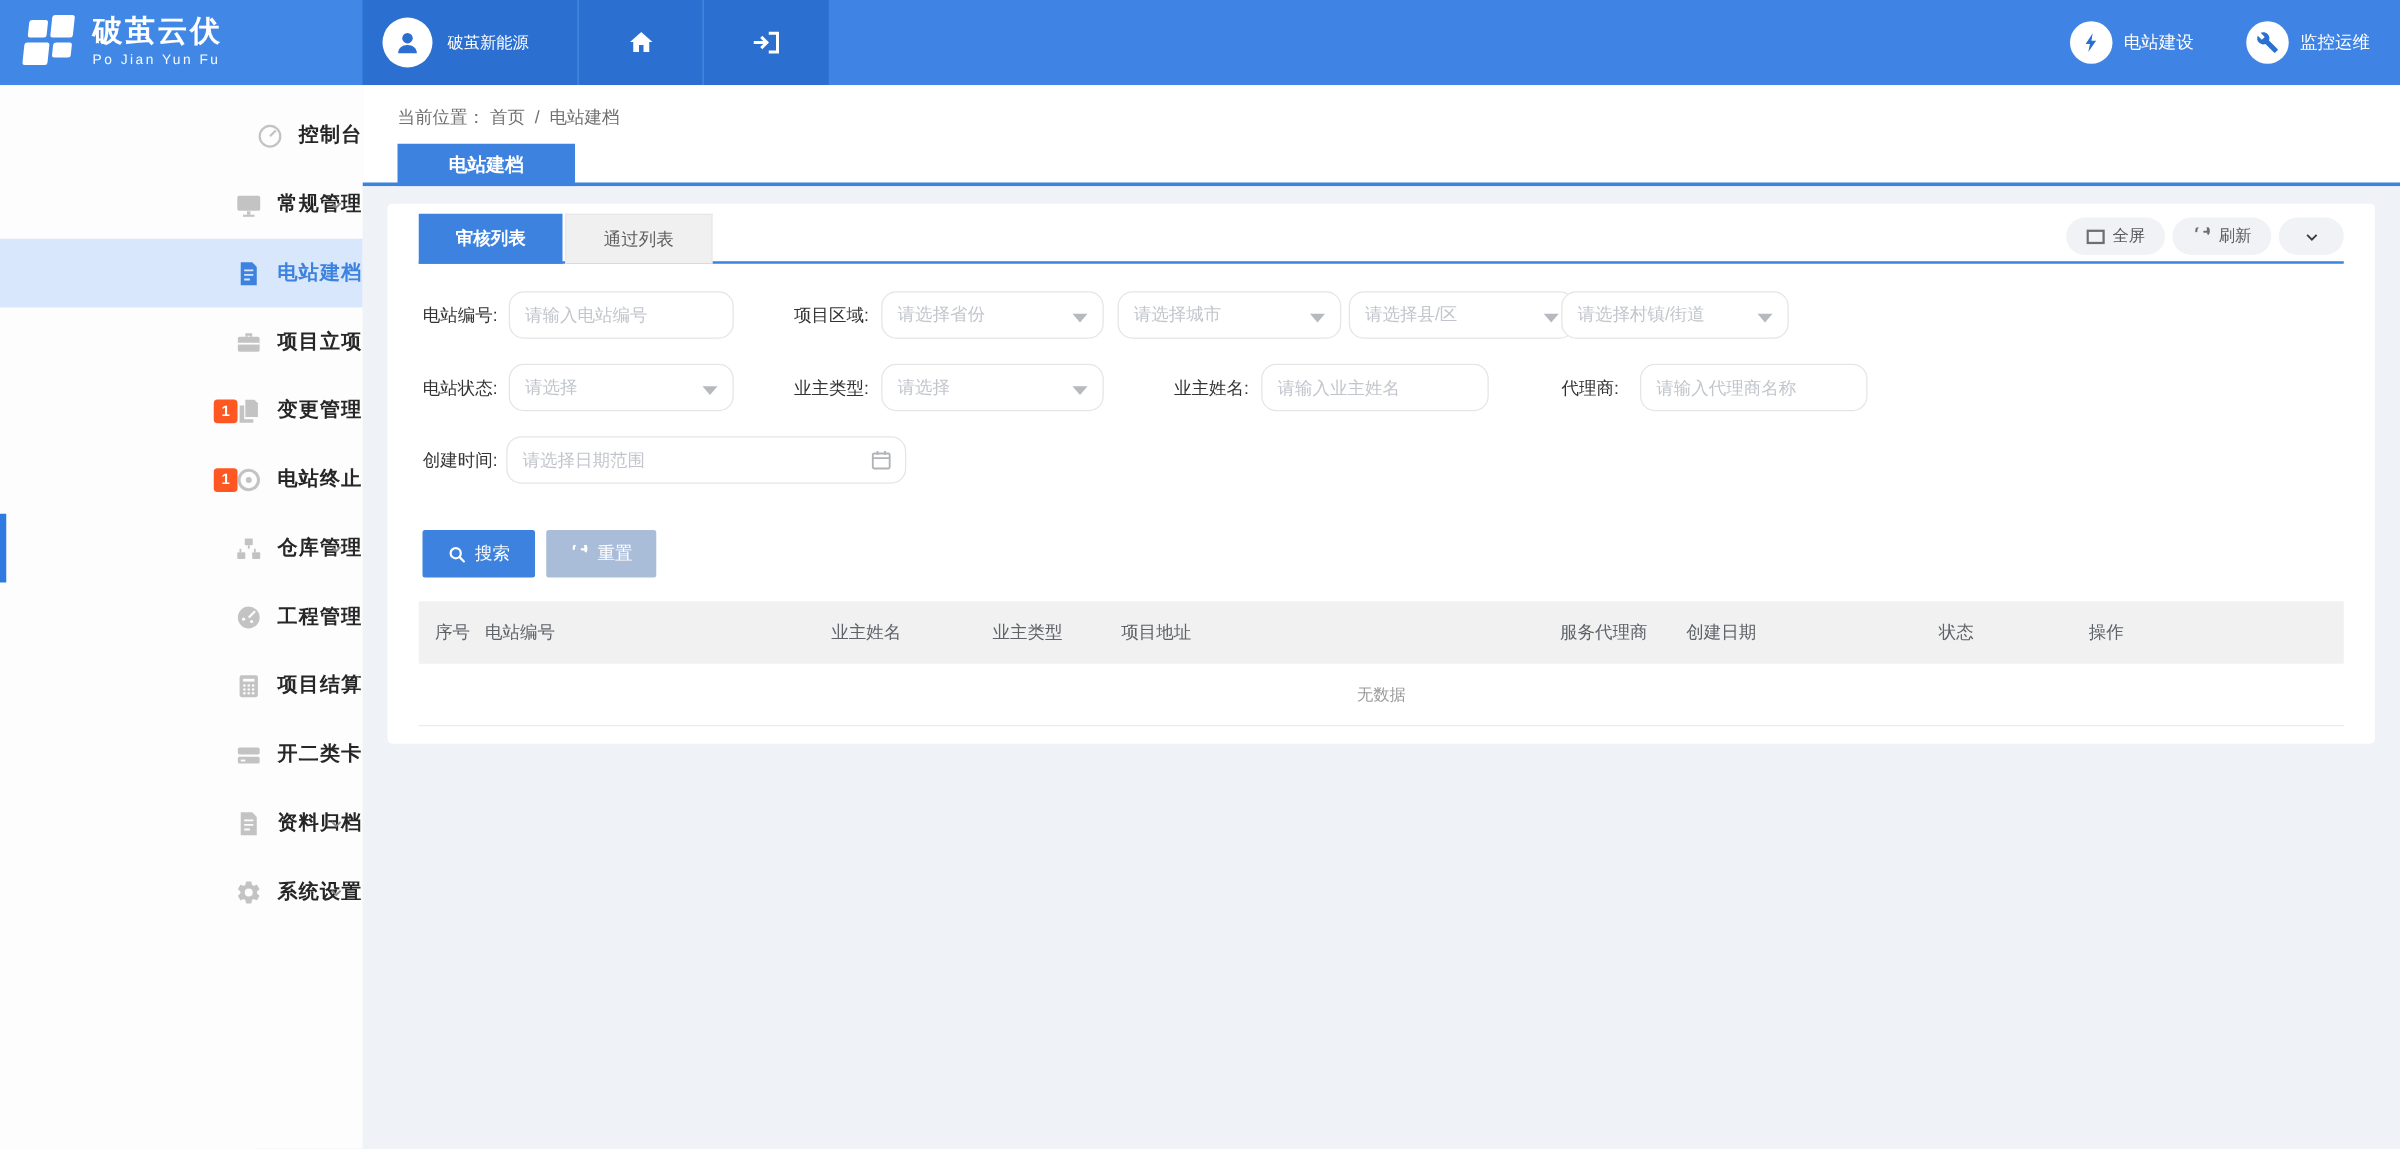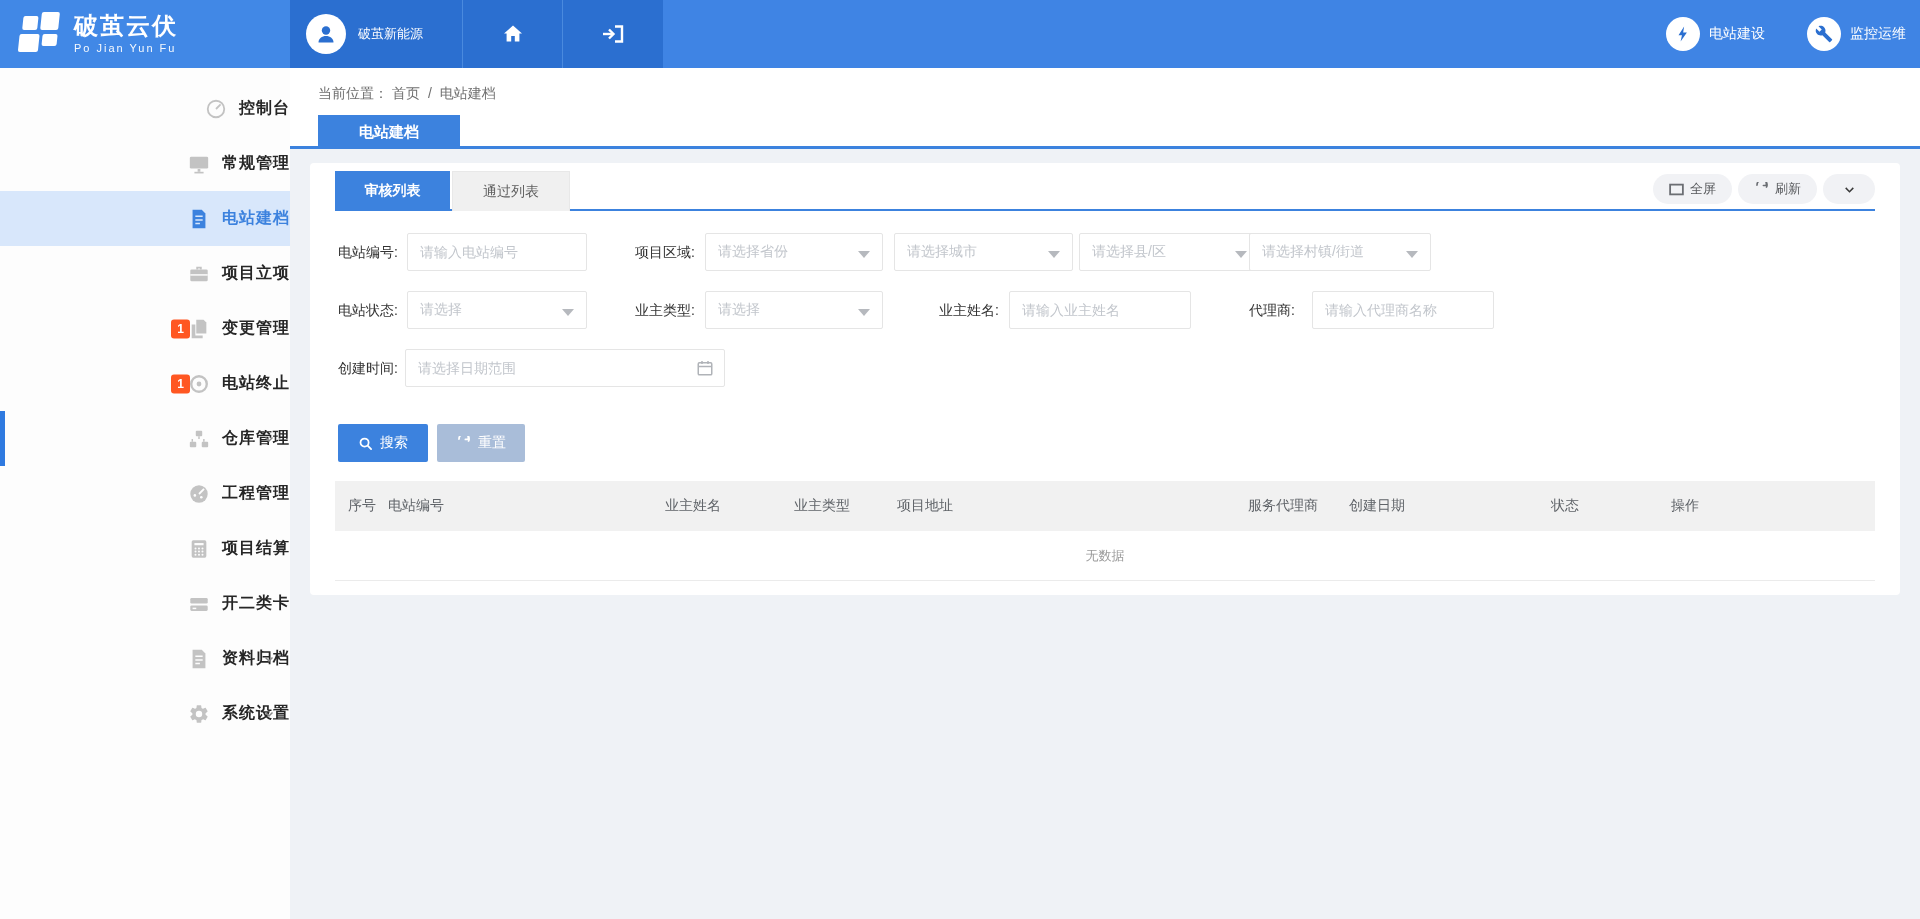--- a/index.html
+++ b/index.html
@@ -19,21 +19,21 @@
   .hd-dark { position:absolute; left:290px; top:0; width:373px; height:68px; background:#2b6fd0; display:flex; }
   .hd-cell { height:68px; display:flex; align-items:center; justify-content:center; }
   .hd-cell + .hd-cell { border-left:1px solid #4a8ade; }
   .hd-user { width:172px; justify-content:flex-start; padding-left:16px; }
   .avatar-circle { width:40px; height:40px; border-radius:50%; background:#fff; display:flex;
     align-items:center; justify-content:center; margin-right:12px; }
   .hd-user-name { color:#fff; font-size:13px; }
   .hd-home { width:100px; }
   .hd-login { width:100px; }
 
-  .hd-right { position:absolute; right:0; top:0; height:68px; display:flex; align-items:center; gap:42px; padding-right:14px; }
+  .hd-right { position:absolute; right:0; top:0; height:68px; display:flex; align-items:center; gap:42px; padding-right:24px; }
   .hd-right-item { display:flex; align-items:center; color:#fff; font-size:14px; cursor:pointer; }
   .round-ic { width:34px; height:34px; border-radius:50%; background:#fff; display:flex;
     align-items:center; justify-content:center; margin-right:9px; }
 
   
   .sidebar { position:absolute; left:0; top:68px; width:290px; height:851px; background:#fdfdfd; padding-top:13px; z-index:10; }
   .s-item { position:relative; height:55px; display:flex; align-items:center; cursor:pointer;justify-content:flex-end; }
   .s-icon { width:22px; height:22px; color:#c3c3c3; margin-right:12px; flex:0 0 auto; display:flex; align-items:center; }
   .s-label { font-size:16px; font-weight:bold; color:#262626; letter-spacing:1px; }
   .s-item.active { background:#d8e7fb; }
@@ -65,21 +65,21 @@
   .tools { position:absolute; right:0; top:3px; display:flex; gap:6px; }
   .pill { height:30px; border-radius:15px; background:#f1f2f5; color:#57595c; font-size:13px;
     display:flex; align-items:center; justify-content:center; gap:6px; padding:0 16px; cursor:pointer; }
   .pill.small { width:52px; padding:0; }
   .pill svg { color:#6b6e73; }
 
   
   .filters { padding-top:22px; }
   .f-row { position:relative; height:58px; }
   .f-label { position:absolute; top:0; height:38px; line-height:38px; font-size:14px; color:#333; text-align:right; }
-  .box { position:absolute; top:0; height:38px; border:1px solid #e5e5e5; border-radius:2px; background:#fff; }
+  .box { position:absolute; top:0; height:38px; border:1px solid #e5e5e5; border-radius:12px; background:#fff; }
   .box input { width:100%; height:36px; border:none; outline:none; padding:0 12px; font-size:14px;
     color:#333; background:transparent; font-family:inherit; }
   .box input::placeholder { color:#c2c6cc; }
   .sel { display:flex; align-items:center; padding:0 28px 0 12px; font-size:14px; color:#c2c6cc; cursor:pointer; }
   .caret { position:absolute; right:12px; top:17px; width:0; height:0;
     border-left:6px solid transparent; border-right:6px solid transparent; border-top:7px solid #b6b9be; }
   .cal-ic { position:absolute; right:10px; top:9px; color:#b0b3b8; }
 
   .btn-row { position:relative; height:38px; margin-top:17px; }
   .btn { position:absolute; top:0; height:38px; border:none; border-radius:2px; color:#fff; font-size:14px;

